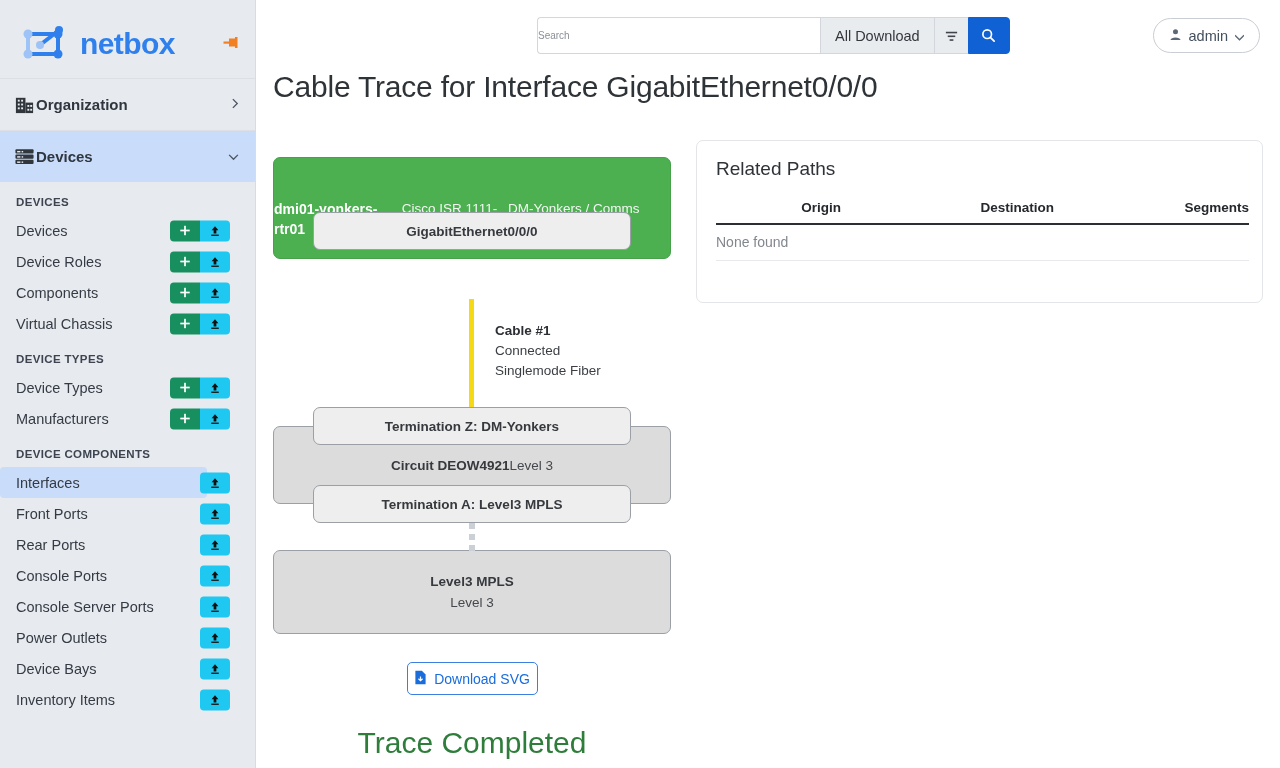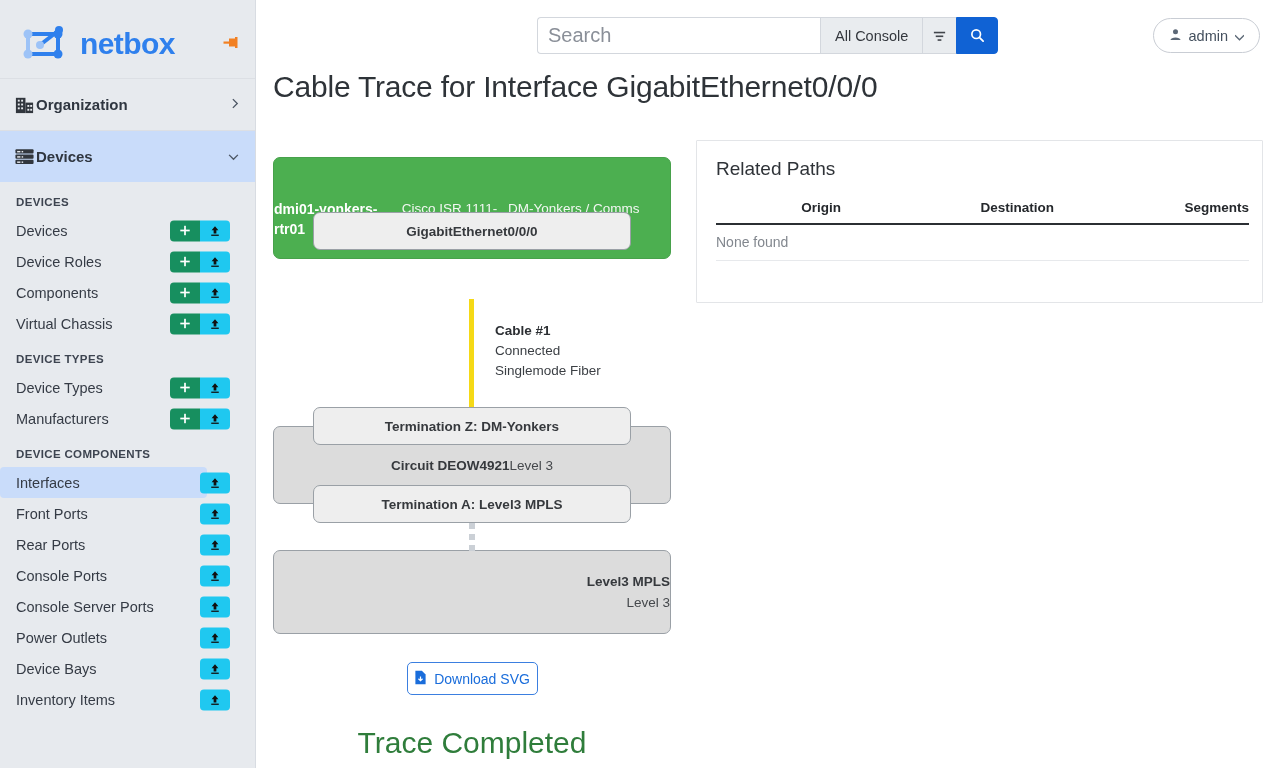--- a/index.html
+++ b/index.html
@@ -71,21 +71,21 @@
   .mini-imp.solo { border-radius: 4px; }
   .mini-btn svg { display: block; }
 
   
   .main { flex: 1; height: 768px; position: relative; background: #fff; overflow: hidden; }
 
   .topbar { height: 70px; display: flex; align-items: center; padding: 0 16px; position: relative; }
   .searchwrap { position: absolute; left: 281px; top: 17px; display: flex; height: 37px; }
   .search-input {
     width: 283px; height: 37px; border: 1px solid #d3d7dd; border-right: none;
-    border-radius: 4px 0 0 4px; padding: 0 10px; font-size: 20px; color: #444;
+    border-radius: 4px 0 0 4px; padding: 0 0; font-size: 10px; color: #444;
     font-family: "Liberation Sans", sans-serif; outline: none; background: #fff;
   }
   .search-input::placeholder { color: #8a8f98; }
   .obj-select {
     height: 37px; background: #e9ecef; border: 1px solid #d3d7dd; border-right: none;
     display: flex; align-items: center; padding: 0 14px; font-size: 14.5px; color: #33373d;
     cursor: pointer;
   }
   .filter-btn {
     height: 37px; width: 34px; background: #e9ecef; border: 1px solid #d3d7dd;
@@ -149,40 +149,40 @@
 
   .dash-conn { position: relative; height: 46px; }
   .dash-conn i {
     position: absolute; left: 196px; width: 6px; height: 6px;
     background: #cbd0d6; display: block;
   }
 
   .provider-box {
     width: 398px; height: 84px; background: #dcdcdc; border: 1px solid #9aa0a6;
     border-radius: 7px; display: flex; flex-direction: column;
-    align-items: flex-end; justify-content: center;
+    align-items: center; justify-content: center;
   }
   .provider-box .p1 { font-size: 13.5px; font-weight: 700; color: #36393d; line-height: 21px; }
   .provider-box .p2 { font-size: 13.5px; color: #45484c; line-height: 21px; }
 
   .dl-btn {
     margin: 28px auto 0; width: 131px; height: 33px;
     border: 1px solid #3b7fe0; border-radius: 5px; background: #fff;
     display: flex; align-items: center; justify-content: center; gap: 7px;
     color: #1a6ddb; font-size: 14px; cursor: pointer;
   }
   .trace-done {
     margin-top: 31px; text-align: center;
     font-size: 30px; color: #2f7d3b; font-weight: 400;
   }
 
   
   .card {
     position: absolute; left: 440px; top: 140px; width: 567px; height: 163px;
-    background: #fff; border: 1px solid #e3e5e8; border-radius: 1px;
+    background: #fff; border: 1px solid #e3e5e8; border-radius: 7px;
   }
   .card-title { font-size: 19px; color: #2f3338; padding: 17px 0 0 19px; font-weight: 400; }
   .tbl { width: 533px; margin: 20px 0 0 19px; border-collapse: collapse; }
   .tbl th {
     text-align: right; font-size: 13.5px; font-weight: 700; color: #25282c;
     padding: 0 0 8px 0; border-bottom: 2px solid #2b2f33;
   }
   .tbl th.c0 { width: 125px; }
   .tbl th.c1 { width: 213px; }
   .tbl td {
@@ -471,21 +471,21 @@
         </div>
       </div>
   </aside>
 
   <main class="main">
 
     <div class="topbar">
       <div class="searchwrap">
         <input class="search-input" type="text" placeholder="Search" style="">
         <div class="obj-select">
-          <span>All Console</span>
+          <span>All Download</span>
         </div>
         <div class="filter-btn">
           <svg viewBox="0 0 16 16" width="15" height="15">
             <rect x="2" y="4" width="12" height="1.7" fill="#41454b"></rect>
             <rect x="4" y="8" width="8" height="1.7" fill="#41454b"></rect>
             <rect x="6" y="12" width="4" height="1.7" fill="#41454b"></rect>
           </svg>
         </div>
         <div class="search-btn">
           <svg viewBox="0 0 16 16" width="15" height="15">

